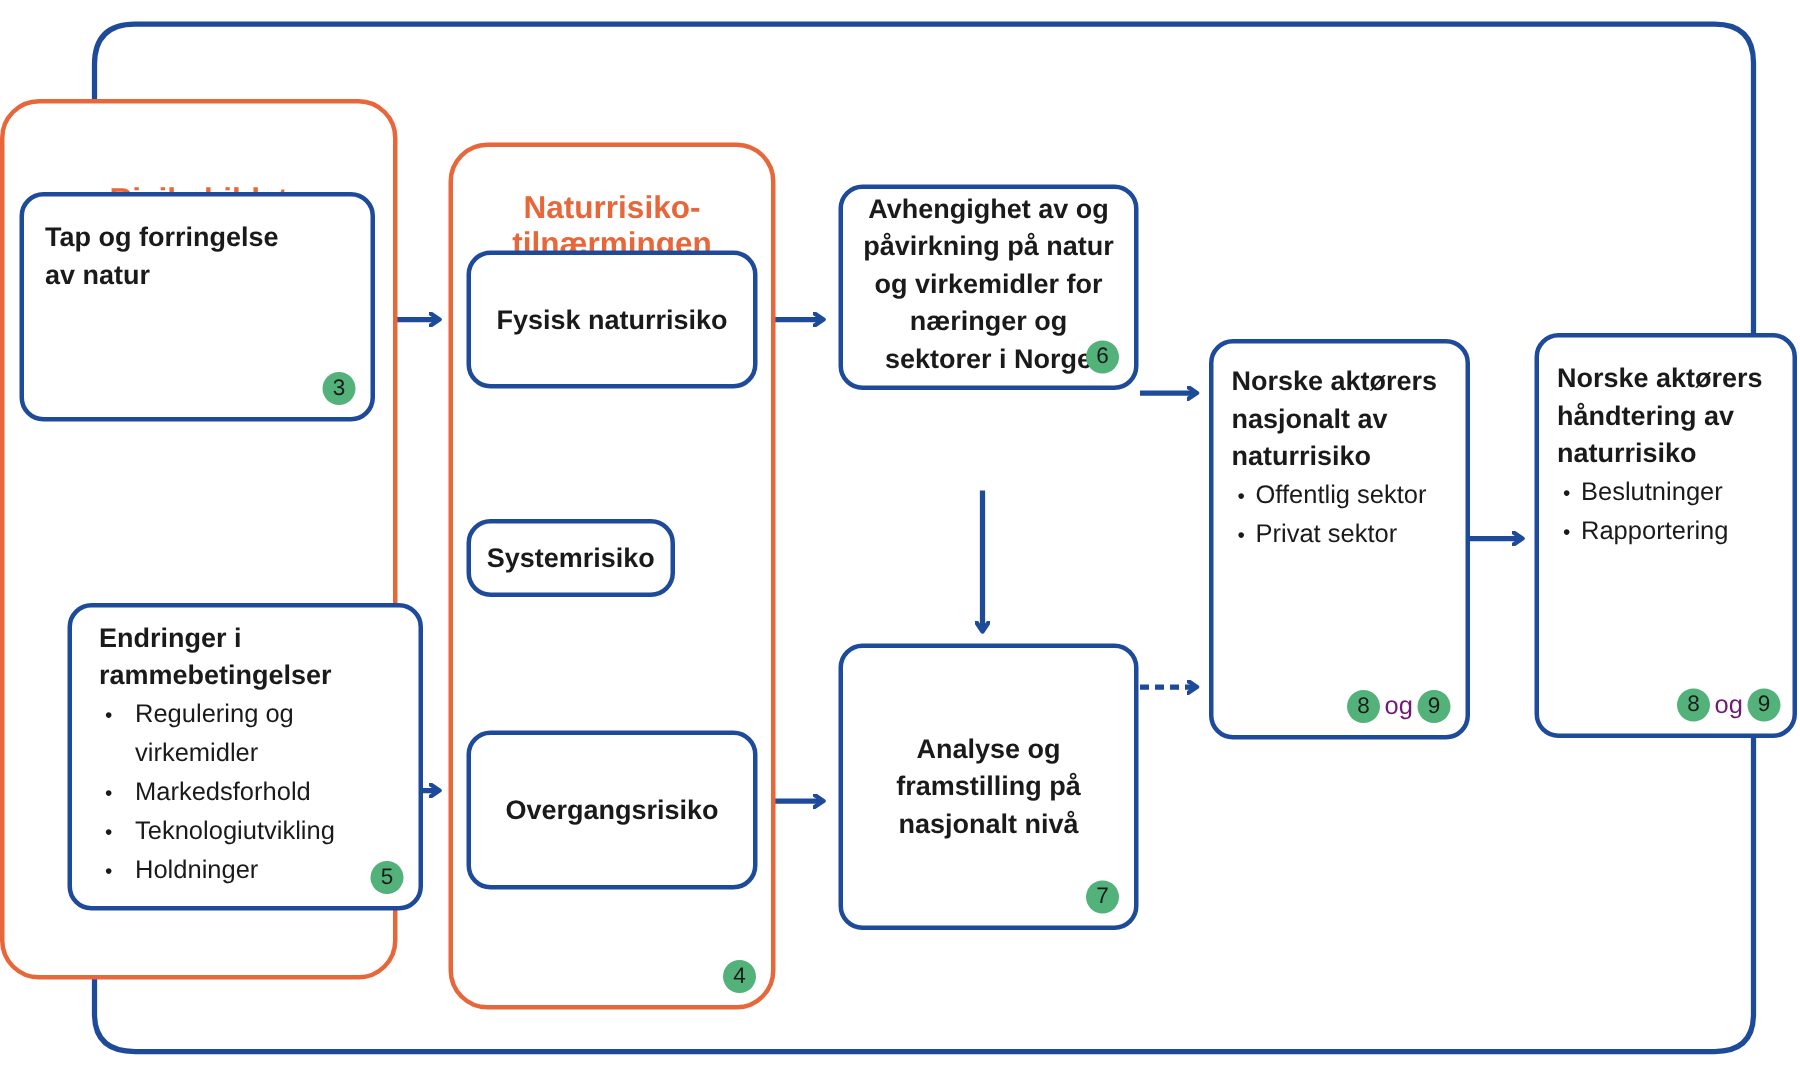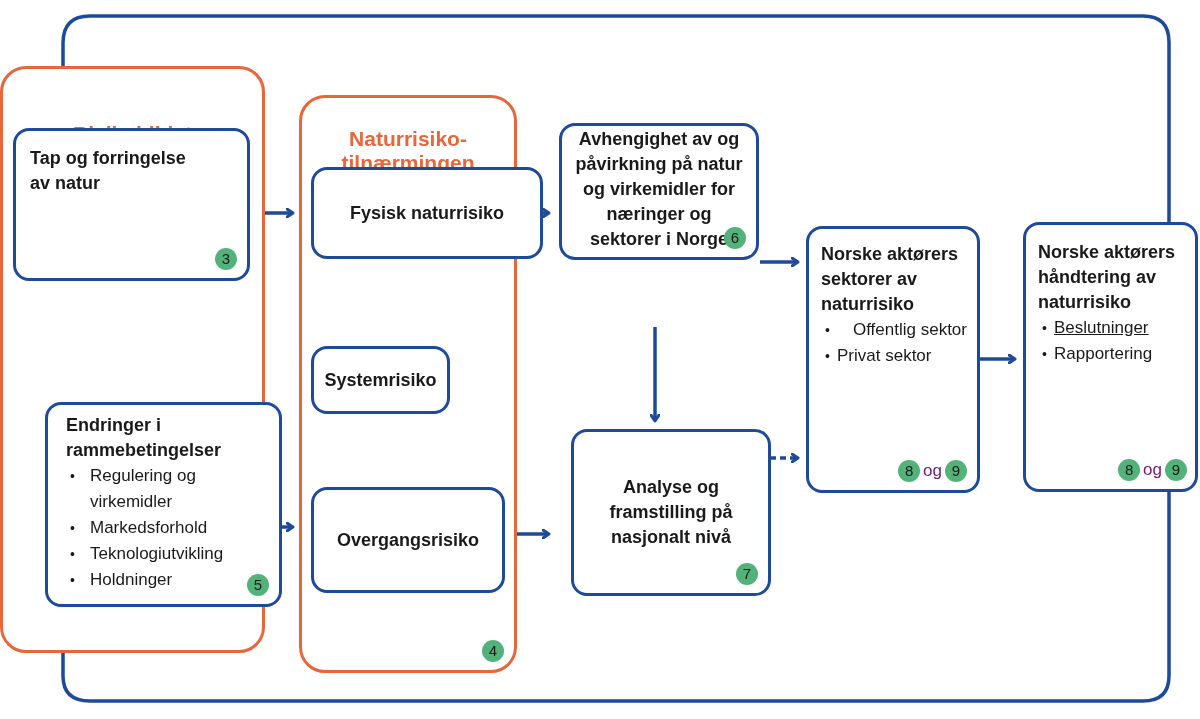--- a/index.html
+++ b/index.html
@@ -91,77 +91,77 @@
   </div>
   <ul class="bullets">
     <li style="width:140px;">Regulering og virkemidler</li>
     <li>Markedsforhold</li>
     <li>Teknologiutvikling</li>
     <li>Holdninger</li>
   </ul>
   <div class="badge" style="right:10px; bottom:8px;">5</div>
 </div>
 
-<div class="box centered" style="left:311px; top:167px; width:232px; height:92px;">
+<div class="box centered" style="left:311px; top:167px; width:194px; height:92px;">
   <div class="box-title">Fysisk naturrisiko</div>
 </div>
 
-<div class="box centered" style="left:311px; top:346px; width:139px; height:68px;">
+<div class="box centered" style="left:311px; top:346px; width:139px; height:52px;">
   <div class="box-title">Systemrisiko</div>
 </div>
 
 <div class="box centered" style="left:311px; top:487px; width:194px; height:106px;">
   <div class="box-title">Overgangsrisiko</div>
 </div>
 
 <div class="box centered" style="left:559px; top:123px; width:200px; height:137px;">
   <div class="box-title" style="line-height:25px; margin-top:-4px;">
     <div>Avhengighet av og</div>
     <div>påvirkning på natur</div>
     <div>og virkemidler for</div>
     <div>næringer og</div>
     <div>sektorer i Norge</div>
   </div>
   <div class="badge" style="right:10px; bottom:8px;">6</div>
 </div>
 
-<div class="box centered" style="left:571px; top:429px; width:200px; height:167px;">
+<div class="box centered" style="left:559px; top:429px; width:200px; height:191px;">
   <div class="box-title" style="line-height:25px;">
     <div>Analyse og</div>
     <div>framstilling på</div>
     <div>nasjonalt nivå</div>
   </div>
   <div class="badge" style="right:10px; bottom:8px;">7</div>
 </div>
 
 <div class="box" style="left:806px; top:226px; width:174px; height:267px; padding:13px 10px 0 12px;">
   <div class="box-title">
     <div>Norske aktørers</div>
-    <div>sektorer av</div>
+    <div>nasjonalt av</div>
     <div>naturrisiko</div>
   </div>
   <ul class="bullets">
-    <li style="padding-left:16px;text-align:right;">Offentlig sektor</li>
+    <li style="padding-left:16px;">Offentlig sektor</li>
     <li style="padding-left:16px;">Privat sektor</li>
   </ul>
   <div class="badge-pair" style="right:10px; bottom:8px;">
     <div class="badge">8</div>
     <span class="og">og</span>
     <div class="badge">9</div>
   </div>
 </div>
 
 <div class="box" style="left:1023px; top:222px; width:175px; height:270px; padding:15px 10px 0 12px;">
   <div class="box-title">
     <div>Norske aktørers</div>
     <div>håndtering av</div>
     <div>naturrisiko</div>
   </div>
   <ul class="bullets">
-    <li style="padding-left:16px;text-decoration:underline;">Beslutninger</li>
+    <li style="padding-left:16px;">Beslutninger</li>
     <li style="padding-left:16px;">Rapportering</li>
   </ul>
   <div class="badge-pair" style="right:8px; bottom:8px;">
     <div class="badge">8</div>
     <span class="og">og</span>
     <div class="badge">9</div>
   </div>
 </div>
 
 </body></html>

